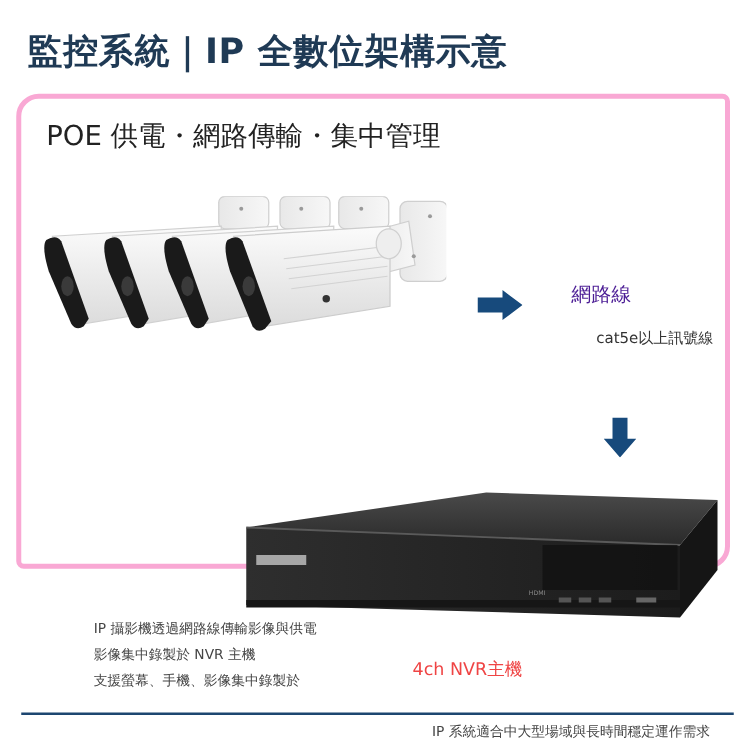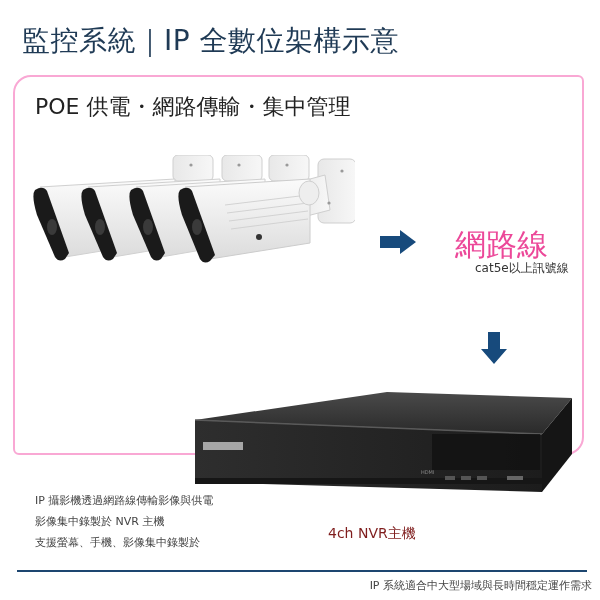--- a/index.html
+++ b/index.html
@@ -2,56 +2,56 @@
 <html><head>
 <meta charset="utf-8">
 <style>
   html, body { margin: 0; padding: 0; }
   body {
     width: 600px; height: 600px; background: #ffffff; position: relative; overflow: hidden;
     font-family: "DejaVu Sans", "Liberation Sans", sans-serif; color: #222;
   }
   .title {
     position: absolute; left: 22px; top: 22px; font-size: 28px; color: #1f3a55;
-    letter-spacing: 0.5px; white-space: nowrap; font-weight: normal;
+    letter-spacing: 0.5px; white-space: nowrap; font-weight: bold;
   }
   .panel {
     position: absolute; left: 13px; top: 75px; width: 571px; height: 380px;
-    border: 2px solid #f9a8d4; border-radius: 18px 6px 18px 6px; box-sizing: border-box;
+    border: 4px solid #f9a8d4; border-radius: 18px 6px 18px 6px; box-sizing: border-box;
   }
   .subtitle {
     position: absolute; left: 20px; top: 15px; font-size: 22px; color: #222; white-space: nowrap;
   }
   .cam-area { position: absolute; left: 10px; top: 78px; width: 330px; height: 140px; }
   .cam-label {
     position: absolute; left: 92px; top: 210px; font-size: 13px; color: #222; white-space: nowrap;
   }
   .arrow-right {
     position: absolute; left: 365px; top: 153px; width: 36px; height: 24px;
   }
   .net-title {
-    position: absolute; left: 440px; top: 147px; font-size: 31px; color: #ec4899; white-space: nowrap;
+    position: absolute; left: 440px; top: 147px; font-size: 16px; color: #4c1d95; white-space: nowrap;
   }
   .net-sub {
     position: absolute; left: 423px; top: 183px; font-size: 12px; color: #333; white-space: nowrap; margin-left: 37px;
   }
   .arrow-down {
     position: absolute; left: 466px; top: 255px; width: 26px; height: 32px;
   }
   .nvr-area { position: absolute; left: 172px; top: 305px; width: 390px; height: 120px; }
   .desc { position: absolute; left: 20px; top: 413px; font-size: 11px; color: #444; line-height: 21px; }
-  .desc div { white-space: nowrap; }
+  .desc div { white-space: nowrap; margin-left: 38px; }
   .nvr-label {
-    position: absolute; left: 313px; top: 448px; font-size: 14px; color: #7f1d1d; white-space: nowrap;
+    position: absolute; left: 313px; top: 448px; font-size: 14px; color: #ef4444; white-space: nowrap;
   }
   .footer-line {
     position: absolute; left: 17px; top: 570px; width: 570px; height: 2px; background: #1d4670;
   }
   .footer-text {
-    position: absolute; right: 8px; top: 578px; font-size: 11px; color: #444; white-space: nowrap;
+    position: absolute; right: 32px; top: 578px; font-size: 11px; color: #444; white-space: nowrap;
   }
 </style>
 </head>
 <body>
 
 <div class="title">監控系統｜IP 全數位架構示意</div>
 
 <div class="panel">
   <div class="subtitle">POE 供電・網路傳輸・集中管理</div>
 

